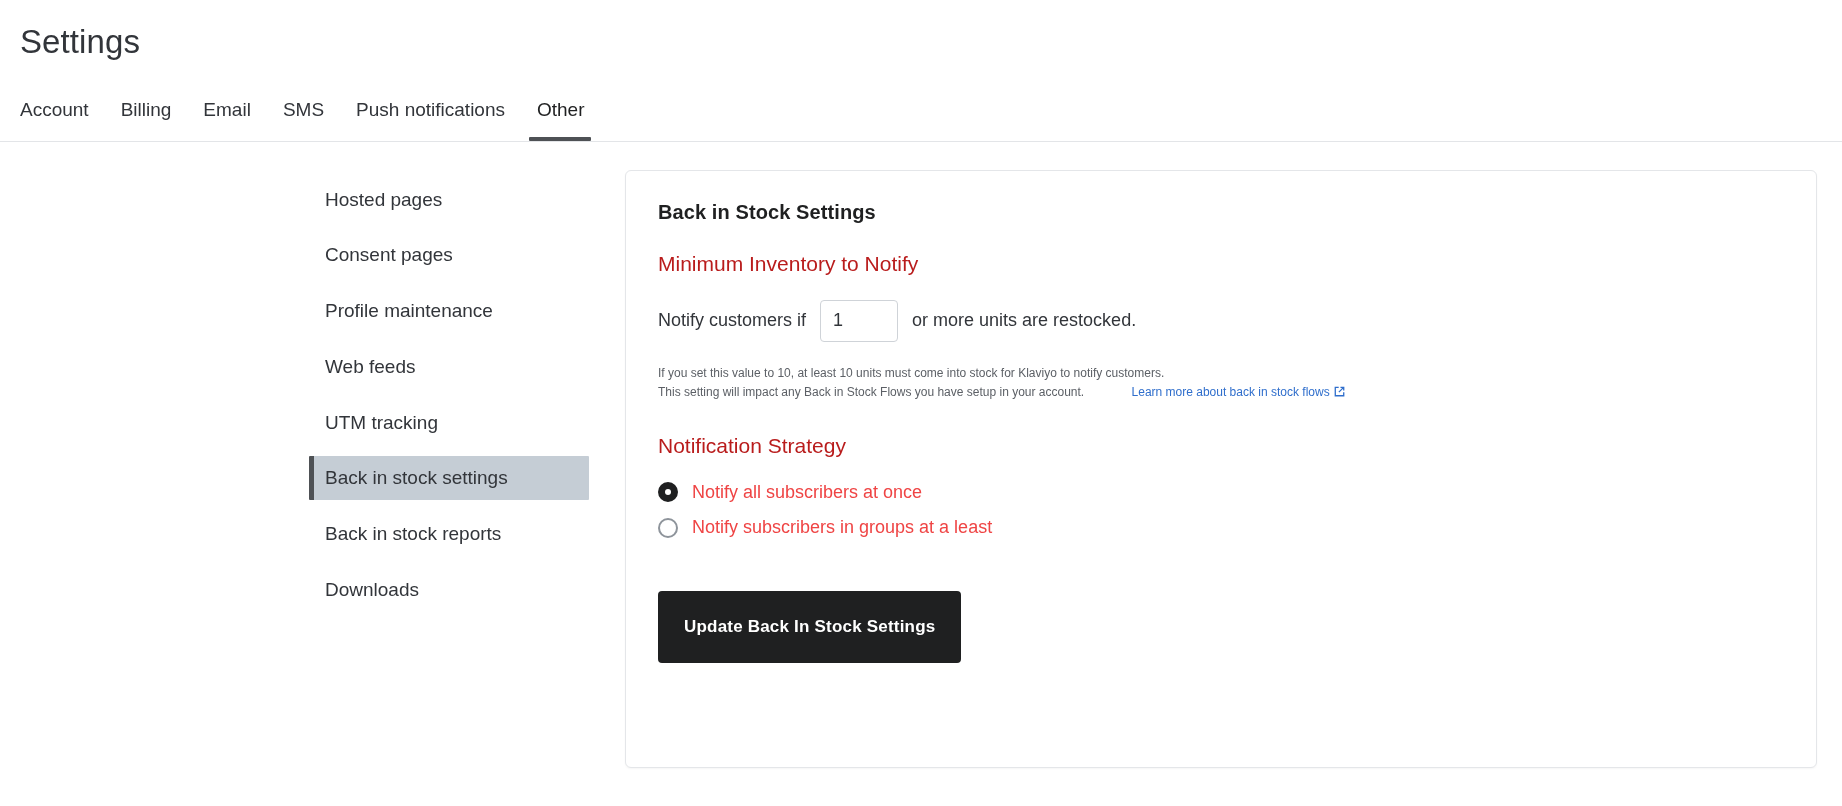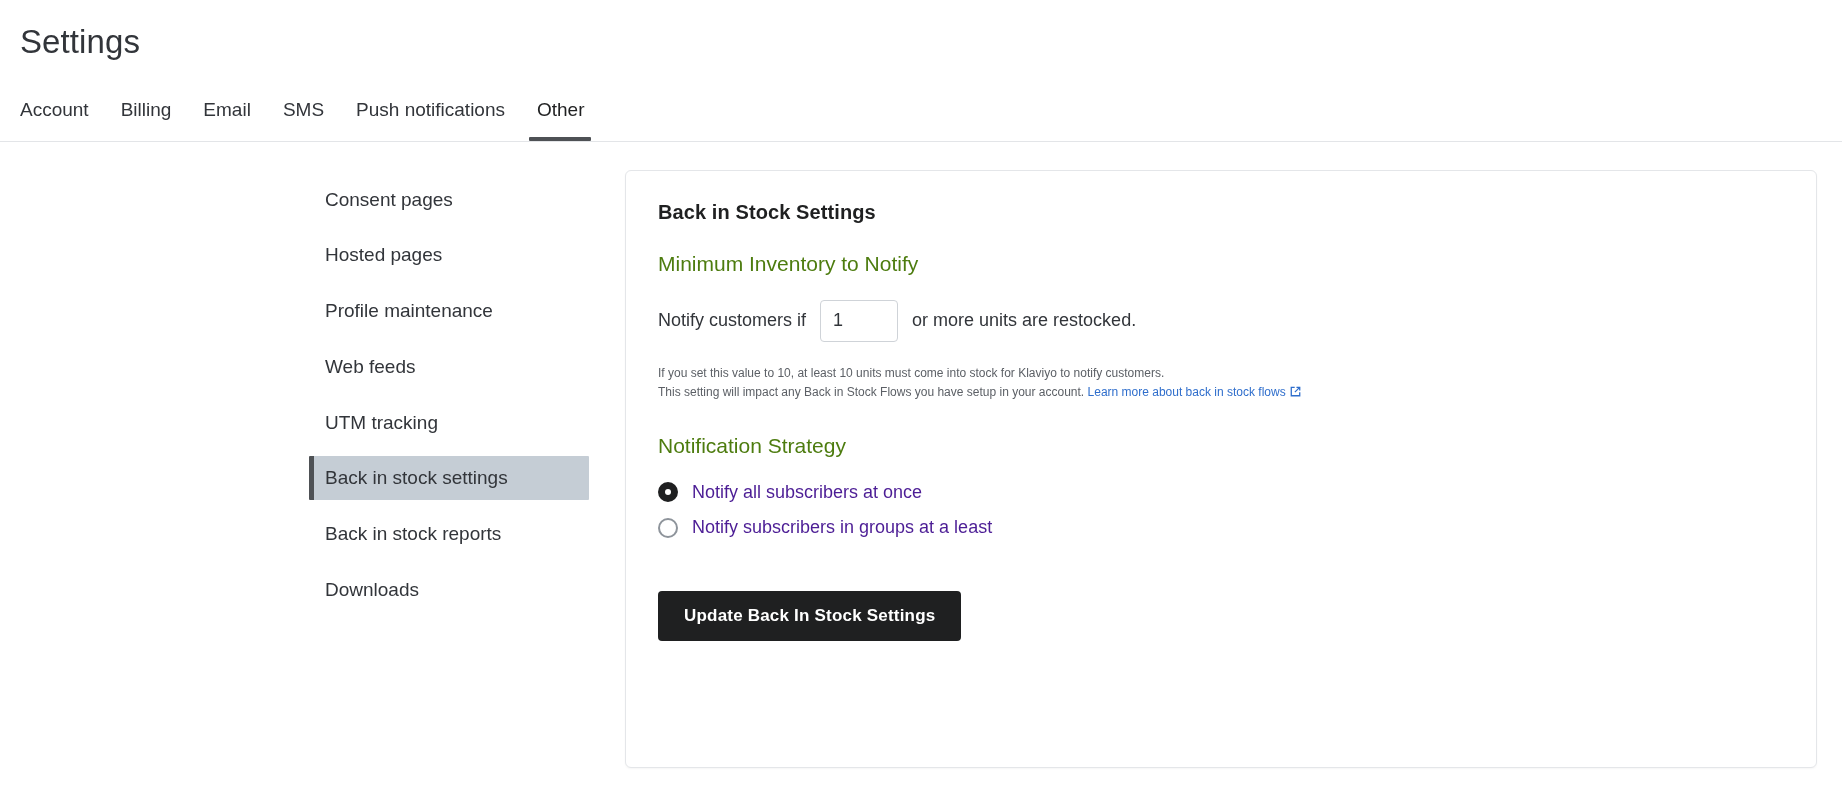--- a/index.html
+++ b/index.html
@@ -114,21 +114,21 @@
   .card-title {
     font-size: 20px;
     font-weight: 700;
     color: #1f2021;
     margin: 0 0 28px 0;
     letter-spacing: 0.1px;
   }
   .section-title {
     font-size: 21px;
     font-weight: 400;
-    color: #4d7c0f;
+    color: #b91c1c;
     margin: 0 0 24px 0;
   }
 
   
   .inline-row {
     display: flex;
     align-items: center;
     gap: 0;
     margin-bottom: 22px;
   }
@@ -155,20 +155,21 @@
     font-size: 12px;
     color: #5c6066;
     line-height: 1.58;
     margin-bottom: 30px;
   }
   .helper .line { display: block; }
   .link {
     color: #2f6ecc;
     text-decoration: none;
     cursor: pointer;
+    margin-left: 44px;
   }
   .ext-icon {
     display: inline-block;
     vertical-align: -2px;
     margin-left: 3px;
   }
 
   
   .radio-group { margin-top: 4px; }
   .radio-row {
@@ -197,35 +198,35 @@
     left: 50%;
     top: 50%;
     transform: translate(-50%, -50%);
     width: 6px;
     height: 6px;
     border-radius: 50%;
     background: #ffffff;
   }
   .radio-label {
     font-size: 18px;
-    color: #4c1d95;
+    color: #ef4444;
     line-height: 1.2;
   }
 
   
   .btn-primary {
     margin-top: 38px;
     background: #1f2021;
     color: #ffffff;
     border: none;
     border-radius: 4px;
     font-size: 17px;
     font-weight: 700;
     font-family: "Liberation Sans", sans-serif;
-    padding: 15px 26px;
+    padding: 26px 26px;
     cursor: pointer;
     letter-spacing: 0.2px;
   }
 </style>
 </head>
 <body>
 
 <div class="page-header">
   <h1 class="page-title">Settings</h1>
 </div>
@@ -237,22 +238,22 @@
     <div class="tab">SMS</div>
     <div class="tab">Push notifications</div>
     <div class="tab active">Other</div>
   </nav>
 
 <div class="content">
 
   <div class="left-spacer"></div>
 
   <aside class="sidenav" id="sidenav">
+      <div class="nav-item">Hosted pages</div>
       <div class="nav-item">Consent pages</div>
-      <div class="nav-item">Hosted pages</div>
       <div class="nav-item">Profile maintenance</div>
       <div class="nav-item">Web feeds</div>
       <div class="nav-item">UTM tracking</div>
       <div class="nav-item selected">Back in stock settings</div>
       <div class="nav-item">Back in stock reports</div>
       <div class="nav-item">Downloads</div>
     </aside>
 
   <div class="card-wrap">
     <section class="card">

